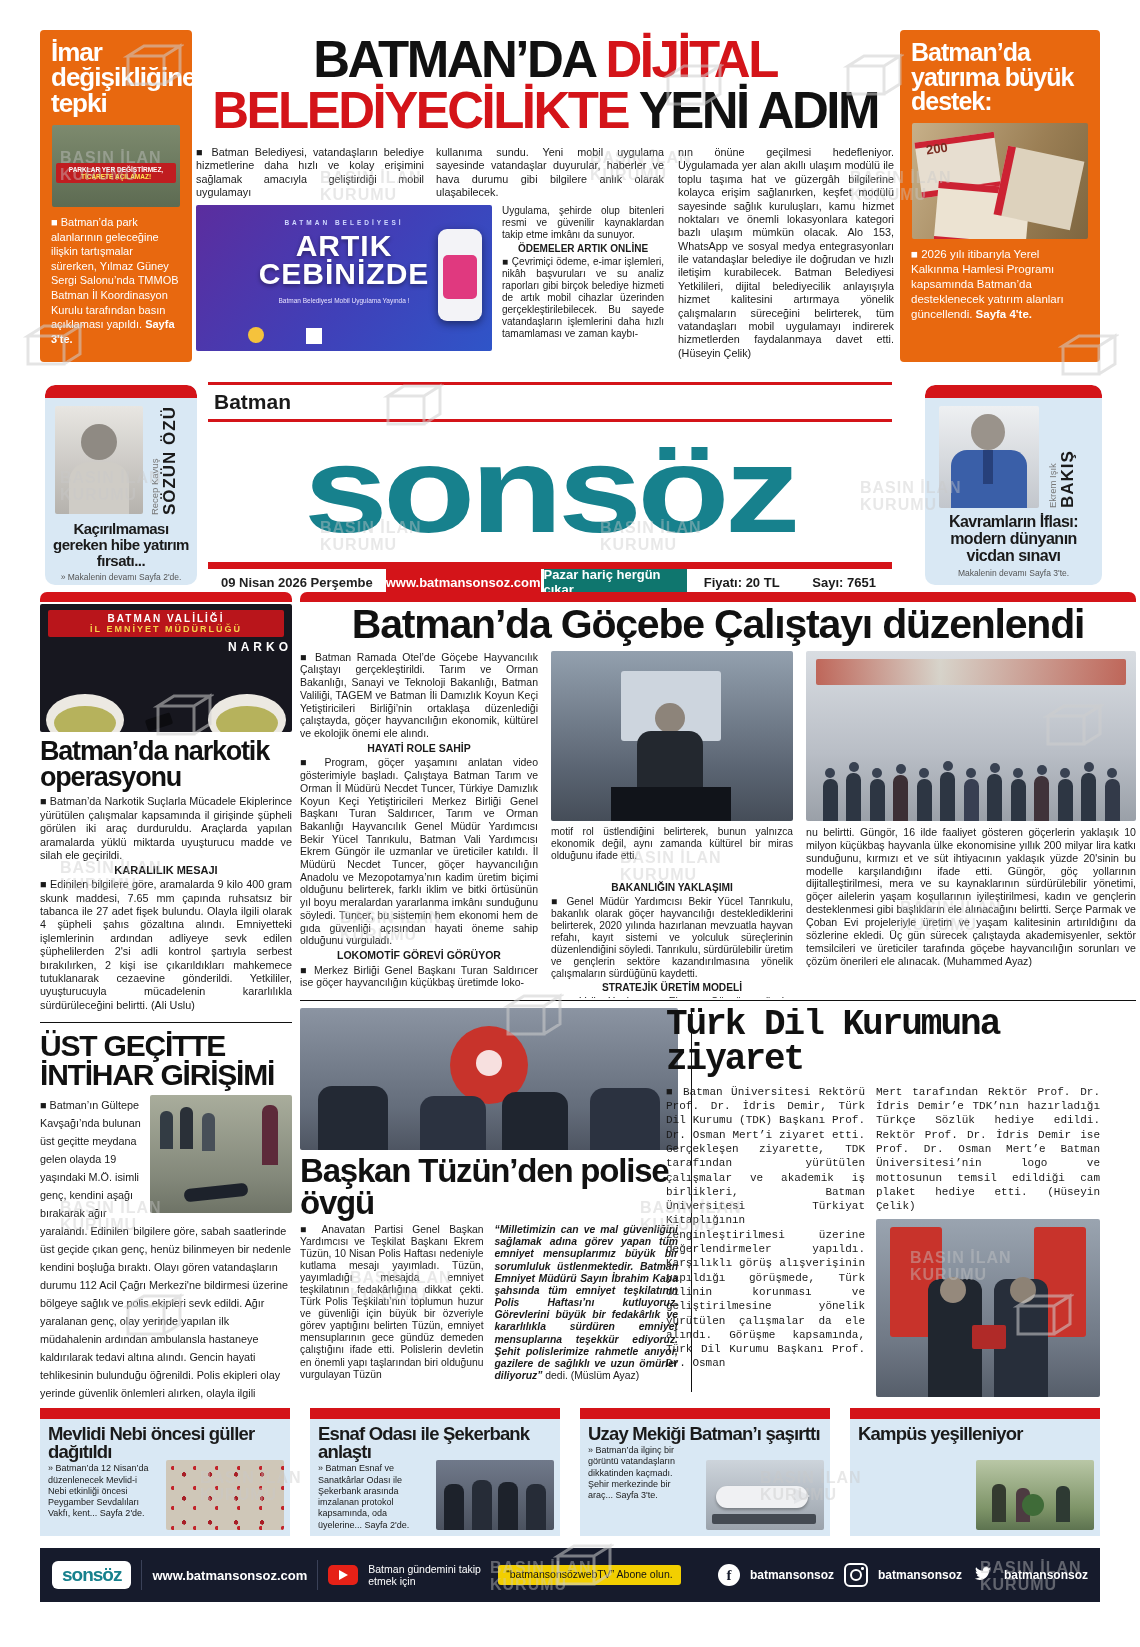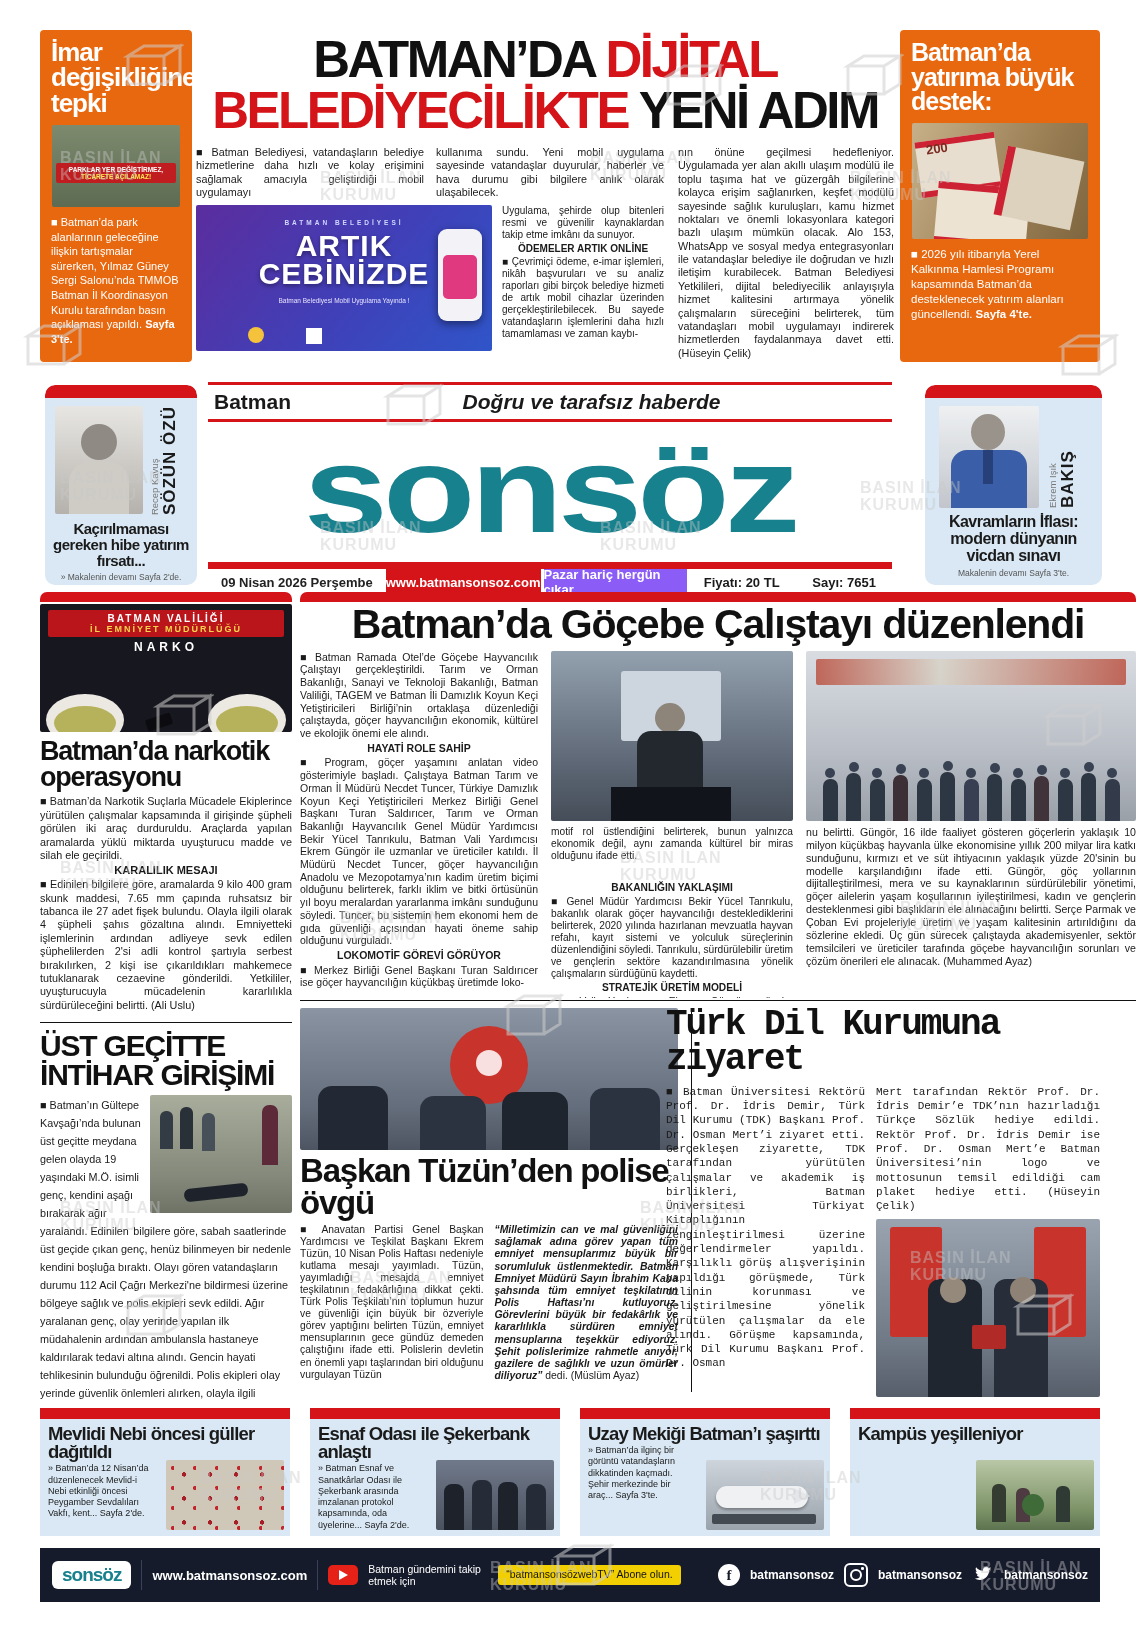--- a/index.html
+++ b/index.html
@@ -111,31 +111,30 @@
         <div class="vert" style="font-size:17px;font-weight:bold;letter-spacing:1px;">SÖZÜN ÖZÜ</div>
       </div>
     </div>
     <div class="ctitle" style="padding:0 6px;">Kaçırılmaması gereken hibe yatırım fırsatı...</div>
     <div class="cmore">» Makalenin devamı Sayfa 2'de.</div>
   </div>
 
   <div class="abs" style="left:208px;top:382px;width:684px;">
     <div style="border-top:3px solid #d41419;border-bottom:3px solid #d41419;height:34px;display:flex;align-items:center;">
       <div style="font-size:21px;font-weight:bold;margin-left:6px;">Batman</div>
-      <div style="flex:1;text-align:center;font-size:21px;font-weight:bold;font-style:italic;">Doğru ve tarafsız haberde</div>
     </div>
     <div style="height:136px;display:flex;align-items:center;justify-content:center;overflow:visible;">
       <div style="font-size:124px;font-weight:bold;letter-spacing:-4px;color:#17818d;line-height:1;transform:scale(1.22,0.98);">sonsöz</div>
     </div>
     <div style="height:7px;background:#d41419;margin-top:4px;"></div>
     <div style="height:26px;display:flex;font-size:13px;font-weight:bold;align-items:stretch;">
       <div style="flex:1.3;display:flex;align-items:center;justify-content:center;color:#222;">09 Nisan 2026 Perşembe</div>
       <div style="flex:1.1;display:flex;align-items:center;justify-content:center;background:#d41419;color:#fff;">www.batmansonsoz.com</div>
       <div style="width:3px;background:#fff;"></div>
-      <div style="flex:1.05;display:flex;align-items:center;justify-content:center;background:#8b5cf6;color:#fff;">Pazar hariç hergün çıkar.</div>
+      <div style="flex:1.05;display:flex;align-items:center;justify-content:center;background:#0f766e;color:#fff;">Pazar hariç hergün çıkar.</div>
       <div style="flex:0.8;display:flex;align-items:center;justify-content:center;">Fiyatı: 20 TL</div>
       <div style="flex:0.7;display:flex;align-items:center;justify-content:center;">Sayı: 7651</div>
     </div>
   </div>
 
   <div class="abs colcard" style="left:925px;top:385px;width:177px;height:200px;">
     <div class="cardtop"></div>
     <div style="display:flex;padding:8px 6px 0 14px;">
       <div class="photo" style="width:100px;height:102px;background:linear-gradient(#eef0f2,#c2c6cc);">
         <div style="position:absolute;left:32px;top:8px;width:34px;height:36px;border-radius:50%;background:#9a938b;"></div>
@@ -151,21 +150,21 @@
     <div class="cmore">Makalenin devamı Sayfa 3'te.</div>
   </div>
 
   <div class="abs" style="left:40px;top:592px;width:252px;height:810px;overflow:hidden;">
     <div class="redbar"></div>
     <div class="photo" style="width:252px;height:128px;background:#17171f;margin-top:2px;">
       <div style="background:#b9151b;margin:6px 8px 0;border-radius:2px;text-align:center;padding:3px 0;">
         <div style="color:#fff;font-weight:bold;font-size:10px;letter-spacing:2px;">BATMAN VALİLİĞİ</div>
         <div style="color:#f5d34d;font-weight:bold;font-size:9px;letter-spacing:2px;">İL EMNİYET MÜDÜRLÜĞÜ</div>
       </div>
-      <div style="text-align:center;color:#fff;font-weight:bold;font-size:12px;letter-spacing:4px;margin-top:3px;">NARKO</div>
+      <div style="text-align:right;color:#fff;font-weight:bold;font-size:12px;letter-spacing:4px;margin-top:3px;">NARKO</div>
       <div style="position:absolute;left:6px;bottom:-14px;width:78px;height:52px;border-radius:50%;background:#ece9e2;"></div>
       <div style="position:absolute;left:14px;bottom:-8px;width:62px;height:34px;border-radius:50%;background:#b6b25c;"></div>
       <div style="position:absolute;right:6px;bottom:-14px;width:78px;height:52px;border-radius:50%;background:#ece9e2;"></div>
       <div style="position:absolute;right:14px;bottom:-8px;width:62px;height:34px;border-radius:50%;background:#b6b25c;"></div>
       <div style="position:absolute;left:106px;bottom:4px;width:26px;height:12px;background:#0c0c10;border-radius:2px;transform:rotate(-18deg);"></div>
     </div>
     <div class="newsH" style="font-size:27px;margin-top:6px;">Batman’da narkotik operasyonu</div>
     <div class="bodytxt jt" style="margin-top:5px;">■ Batman’da Narkotik Suçlarla Mücadele Ekiplerince yürütülen çalışmalar kapsamında il girişinde şüpheli görülen iki araç durduruldu. Araçlarda yapılan aramalarda yüklü miktarda uyuşturucu madde ve silah ele geçirildi.</div>
     <div class="subhead">KARALILIK MESAJI</div>
     <div class="bodytxt jt">■ Edinilen bilgilere göre, aramalarda 9 kilo 400 gram skunk maddesi, 7.65 mm çapında ruhsatsız bir tabanca ile 27 adet fişek bulundu. Olayla ilgili olarak 4 şüpheli şahıs gözaltına alındı. Emniyetteki işlemlerinin ardından adliyeye sevk edilen şüphelilerden 2'si adli kontrol şartıyla serbest bırakılırken, 2 kişi ise çıkarıldıkları mahkemece tutuklanarak cezaevine gönderildi. Yetkililer, uyuşturucuyla mücadelenin kararlılıkla sürdürüleceğini belirtti. (Ali Uslu)</div>

